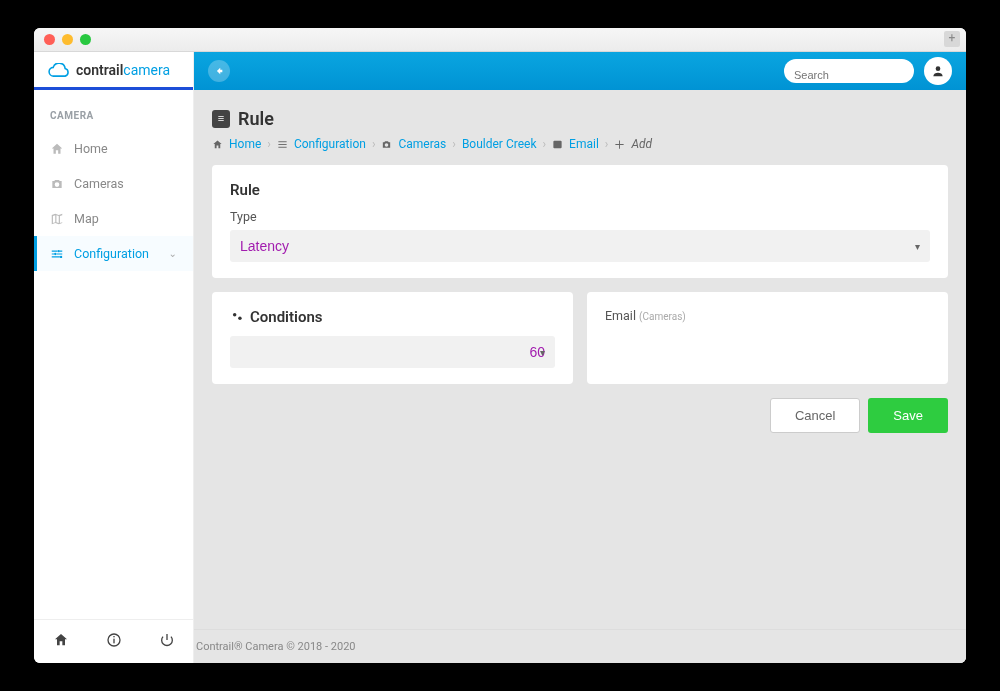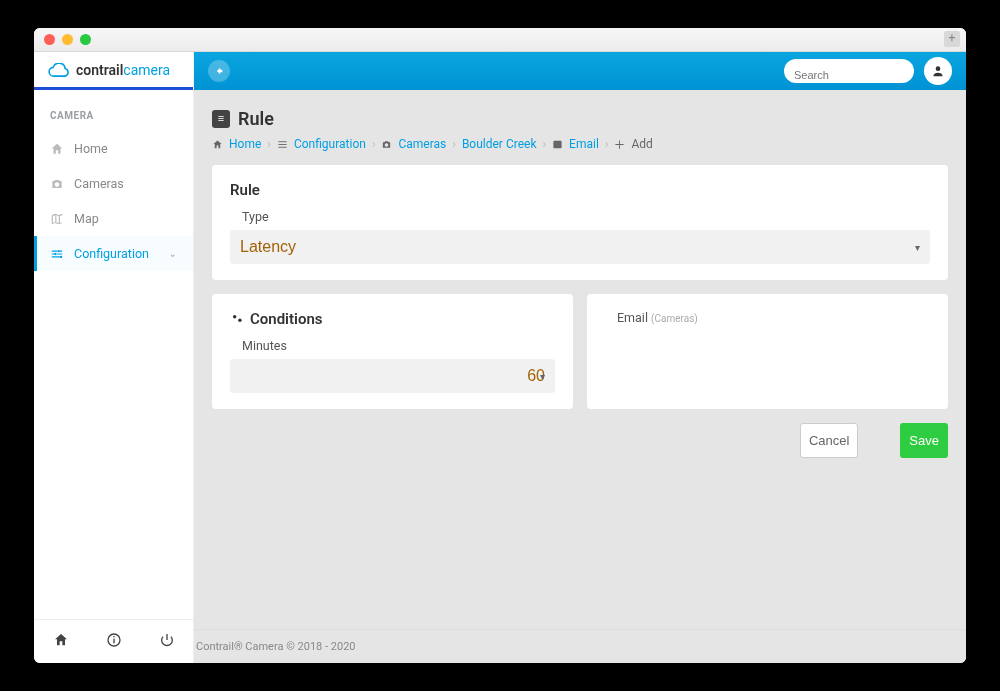--- a/index.html
+++ b/index.html
@@ -176,46 +176,45 @@
   .breadcrumb {
     font-size: 12px;
     color: #888;
     display: flex; align-items: center; flex-wrap: wrap;
     gap: 6px;
     margin-bottom: 14px;
   }
   .breadcrumb a { color: #009fe3; text-decoration: none; cursor:pointer; }
   .breadcrumb .sep { color: #bbb; }
   .breadcrumb .bc-icon { color:#666; display:inline-flex; }
-  .breadcrumb .cur { color:#666; }
+  .breadcrumb .cur { color:#666;font-style:italic; }
   .card {
     background: #fff;
     border-radius: 4px;
     padding: 16px 18px;
     margin-bottom: 14px;
   }
   .card h2 {
     font-size: 15px; font-weight: 600; color:#333;
     margin-bottom: 10px;
     display: flex; align-items: center; gap:6px;
   }
   .field-label {
     font-size: 12.5px; color:#555;
     margin-bottom: 6px;
-    margin-left: 12px;
   }
   .field-label .opt { color:#aaa; font-size:10px; }
   .select, .text-input {
     width: 100%;
     background: #f1f1f1;
     border: none;
     border-radius: 3px;
     padding: 8px 10px;
-    font-size: 16px;
-    color: #a16207;
+    font-size: 14px;
+    color: #a21caf;
     appearance: none;
     position: relative;
   }
   .select-wrap { position: relative; }
   .select-wrap::after {
     content: "▾";
     position: absolute;
     right: 10px; top: 50%;
     transform: translateY(-50%);
     font-size: 10px; color:#666;
@@ -227,26 +226,25 @@
   }
   .row {
     display: flex; gap: 14px;
   }
   .row .card { flex: 1; }
   .actions-row {
     display: flex; justify-content: flex-end; gap: 8px;
     margin-bottom: 20px;
   }
   .btn {
-    padding: 9px 8px;
+    padding: 9px 24px;
     border-radius: 3px;
     font-size: 13px;
     cursor: pointer;
     border: 1px solid transparent;
-    margin-left: 34px;
   }
   .btn-cancel {
     background: #fff; color:#666; border-color:#ccc;
   }
   .btn-save {
     background: #2ecc40; color:#fff; font-weight:500;
   }
   .main-footer {
     font-size: 11px; color:#888;
     padding: 10px 2px;
@@ -416,21 +414,20 @@
         <div class="row">
           <div class="card">
             <h2>
               <svg width="14" height="14" viewBox="0 0 24 24" fill="#333">
                   <circle cx="8" cy="8" r="3"></circle>
                   <circle cx="17" cy="14" r="3"></circle>
                   <path d="M8 3v2M8 11v2M3 8h2M11 8h2M17 9v2M17 17v2M12 14h2M20 14h2"></path>
                 </svg>
               <span>Conditions</span>
             </h2>
-            <div class="field-label">Minutes</div>
             <div class="select-wrap">
               <button class="select" style="text-align:right">60</button>
             </div>
           </div>
 
           <div class="card">
             <div class="field-label">
               <span>Email</span>
               <span class="opt">(Cameras)</span>
             </div>

